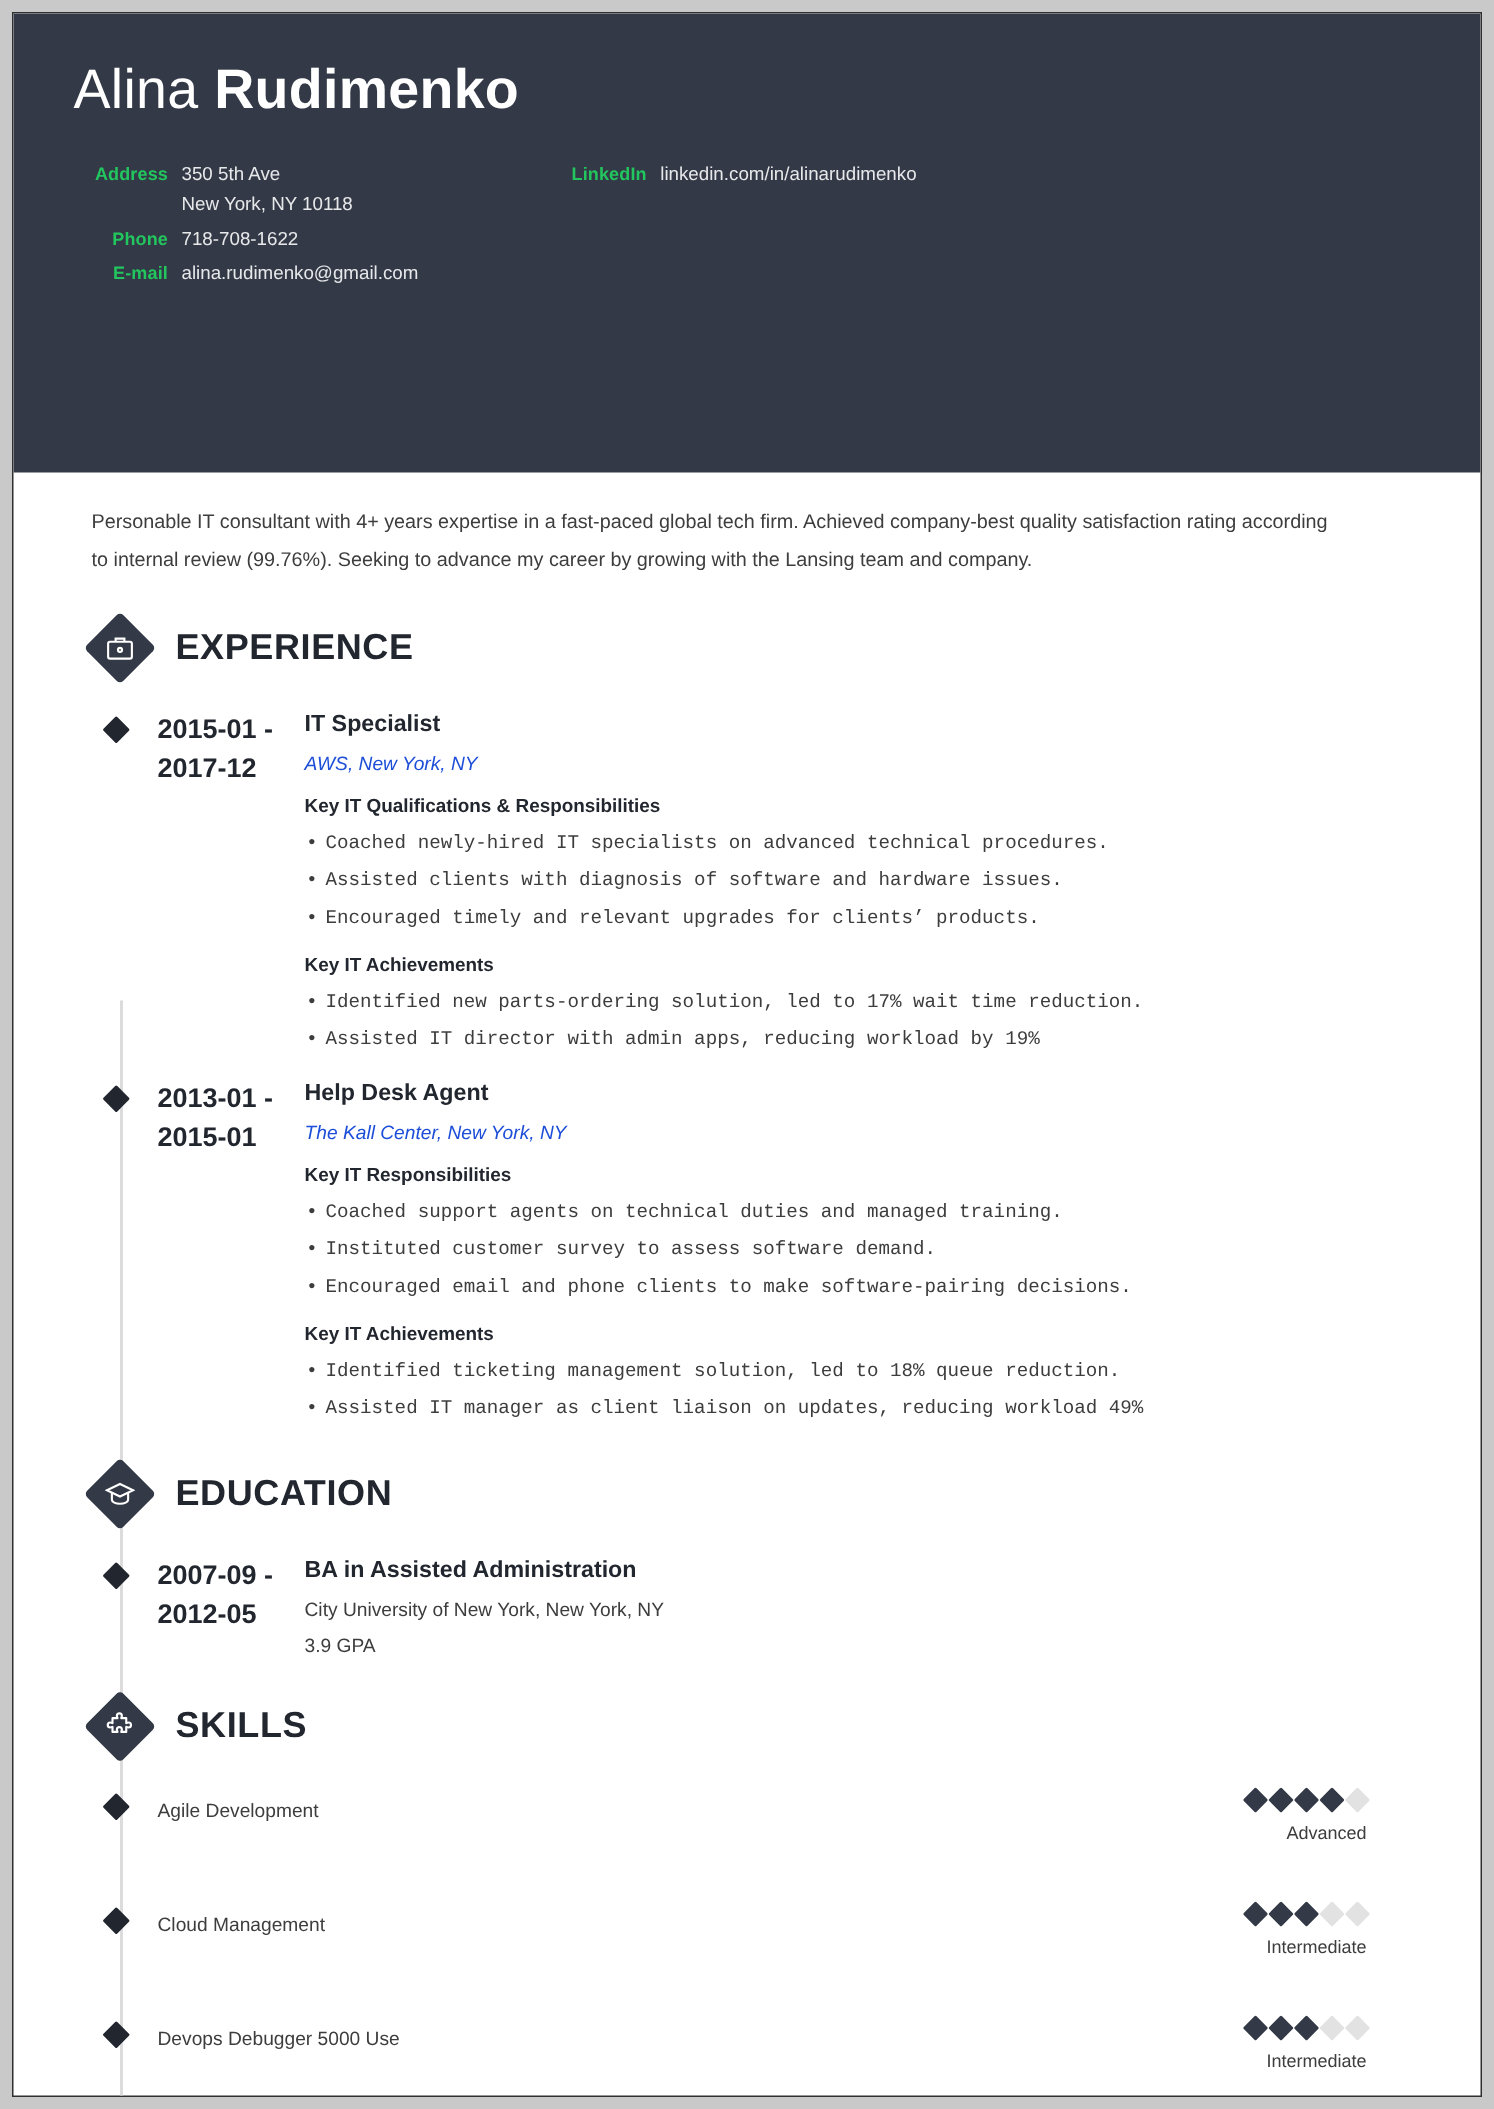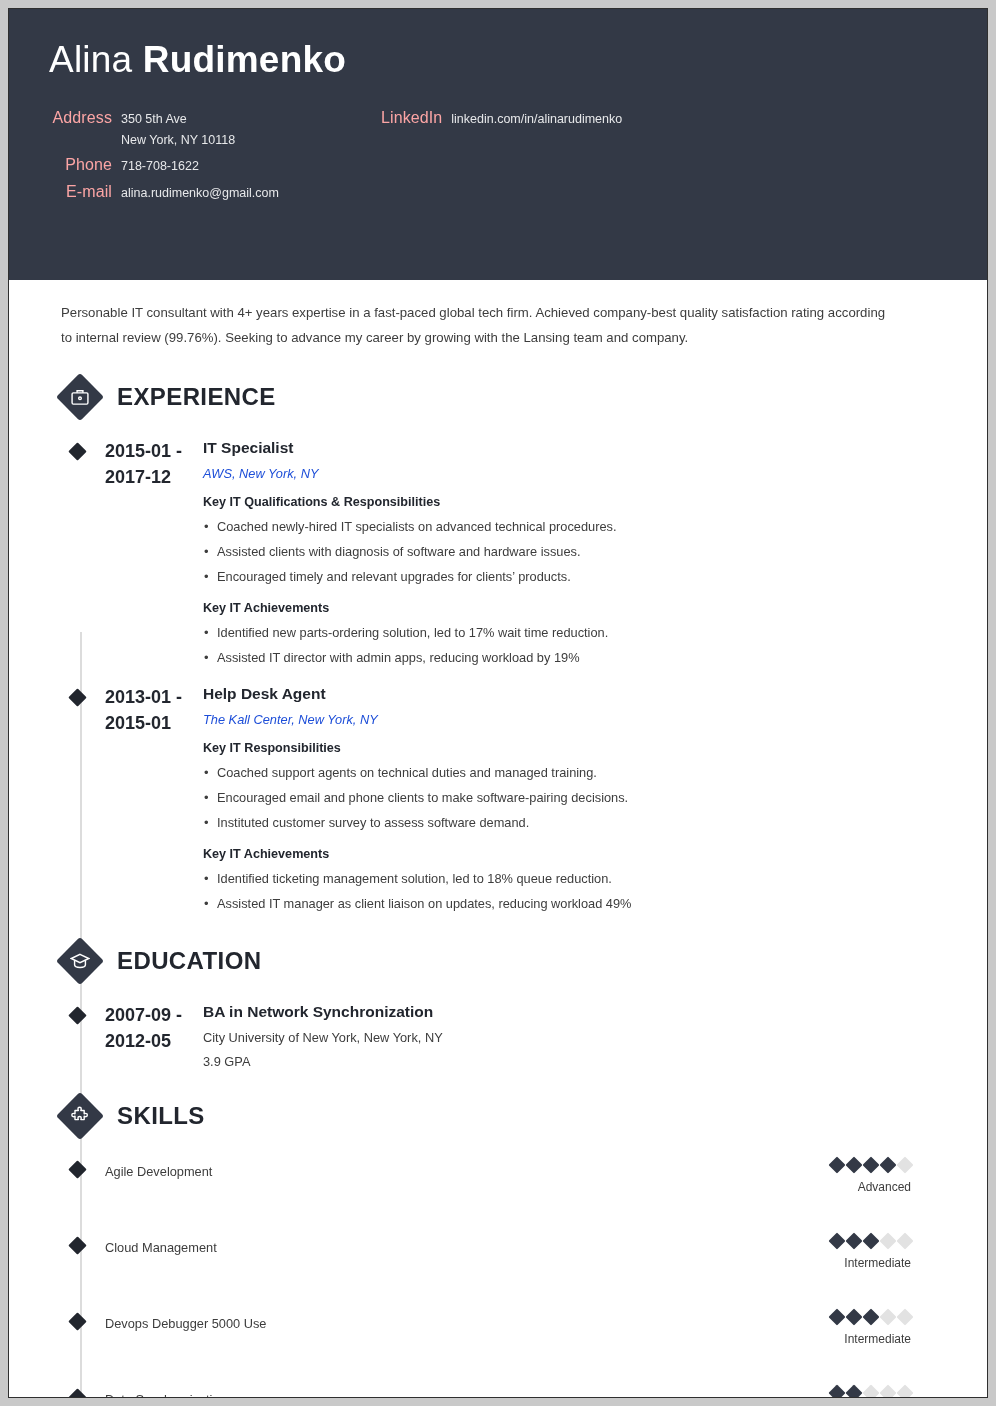--- a/index.html
+++ b/index.html
@@ -21,21 +21,21 @@
     background: #ffffff;
     border: 1px solid #2f2f2f;
     overflow: hidden;
   }
 
   
   .header {
     background: #333946;
     color: #ffffff;
     padding: 28px 40px 10px 40px;
-    height: 271px;
+    height: 306px;
   }
 
   .name {
     font-size: 37px;
     line-height: 46px;
     font-weight: 300;
     letter-spacing: 0.2px;
     color: #ffffff;
     white-space: pre;
   }
@@ -54,23 +54,23 @@
     position: relative;
   }
 
   .contact-row {
     display: flex;
     align-items: baseline;
     margin-bottom: 9px;
   }
 
   .contact-label {
-    font-size: 16px;
-    font-weight: 400;
-    color: #fca5a5;
+    font-size: 12px;
+    font-weight: 700;
+    color: #22c55e;
     text-align: right;
     width: 63px;
     flex: 0 0 63px;
     letter-spacing: 0.1px;
   }
 
   .contact-value {
     font-size: 12.5px;
     font-weight: 400;
     color: #e7e8ea;
@@ -221,21 +221,21 @@
   }
 
   .sub-head {
     font-size: 12.6px;
     font-weight: 700;
     color: #22262e;
     margin-top: 10px;
     line-height: 18px;
   }
 
-  ul.bullets { list-style: none; margin-top: 3px; }
+  ul.bullets { list-style: none; margin-top: 3px; font-family: Liberation Mono, monospace; }
 
   ul.bullets li {
     font-size: 12.8px;
     color: #3d3d3d;
     line-height: 25px;
     padding-left: 14px;
     position: relative;
   }
   ul.bullets li::before {
     content: "•";
@@ -377,22 +377,22 @@
       <div class="date-col">
         <div>2013-01 -</div>
         <div>2015-01</div>
       </div>
       <div class="content-col">
         <div class="entry-title">Help Desk Agent</div>
         <div class="entry-sub">The Kall Center, New York, NY</div>
         <div class="sub-head">Key IT Responsibilities</div>
         <ul class="bullets">
           <li>Coached support agents on technical duties and managed training.</li>
+          <li>Instituted customer survey to assess software demand.</li>
           <li>Encouraged email and phone clients to make software-pairing decisions.</li>
-          <li>Instituted customer survey to assess software demand.</li>
         </ul>
         <div class="sub-head">Key IT Achievements</div>
         <ul class="bullets">
           <li>Identified ticketing management solution, led to 18% queue reduction.</li>
           <li>Assisted IT manager as client liaison on updates, reducing workload 49%</li>
         </ul>
       </div>
     </div>
 
     <div class="section-head" style="margin-top:22px;">
@@ -408,21 +408,21 @@
 
     <div class="entry" style="margin-top:16px;">
       <div class="bullet-col">
         <span class="bullet-diamond"></span>
       </div>
       <div class="date-col">
         <div>2007-09 -</div>
         <div>2012-05</div>
       </div>
       <div class="content-col">
-        <div class="entry-title">BA in Network Synchronization</div>
+        <div class="entry-title">BA in Assisted Administration</div>
         <div class="entry-sub plain">City University of New York, New York, NY</div>
         <div class="entry-sub plain" style="margin-top:6px;">3.9 GPA</div>
       </div>
     </div>
 
     <div class="section-head" style="margin-top:22px;">
       <span class="sec-diamond">
         <span class="dshape"></span>
         <svg viewBox="0 0 24 24" fill="none" stroke="#ffffff" stroke-width="1.7" stroke-linejoin="round">
           <path d="M9.5 3.5a2 2 0 0 1 4 0c0 .8-.5 1.2-.5 1.8h4v4c.6 0 1-.5 1.8-.5a2 2 0 0 1 0 4c-.8 0-1.2-.5-1.8-.5v4h-4c0-.6.5-1 .5-1.8a2 2 0 0 0-4 0c0 .8.5 1.2.5 1.8h-4v-4c-.6 0-1 .5-1.8.5a2 2 0 0 1 0-4c.8 0 1.2.5 1.8.5v-4h4c0-.6-.5-1-.5-1.8z"></path>

